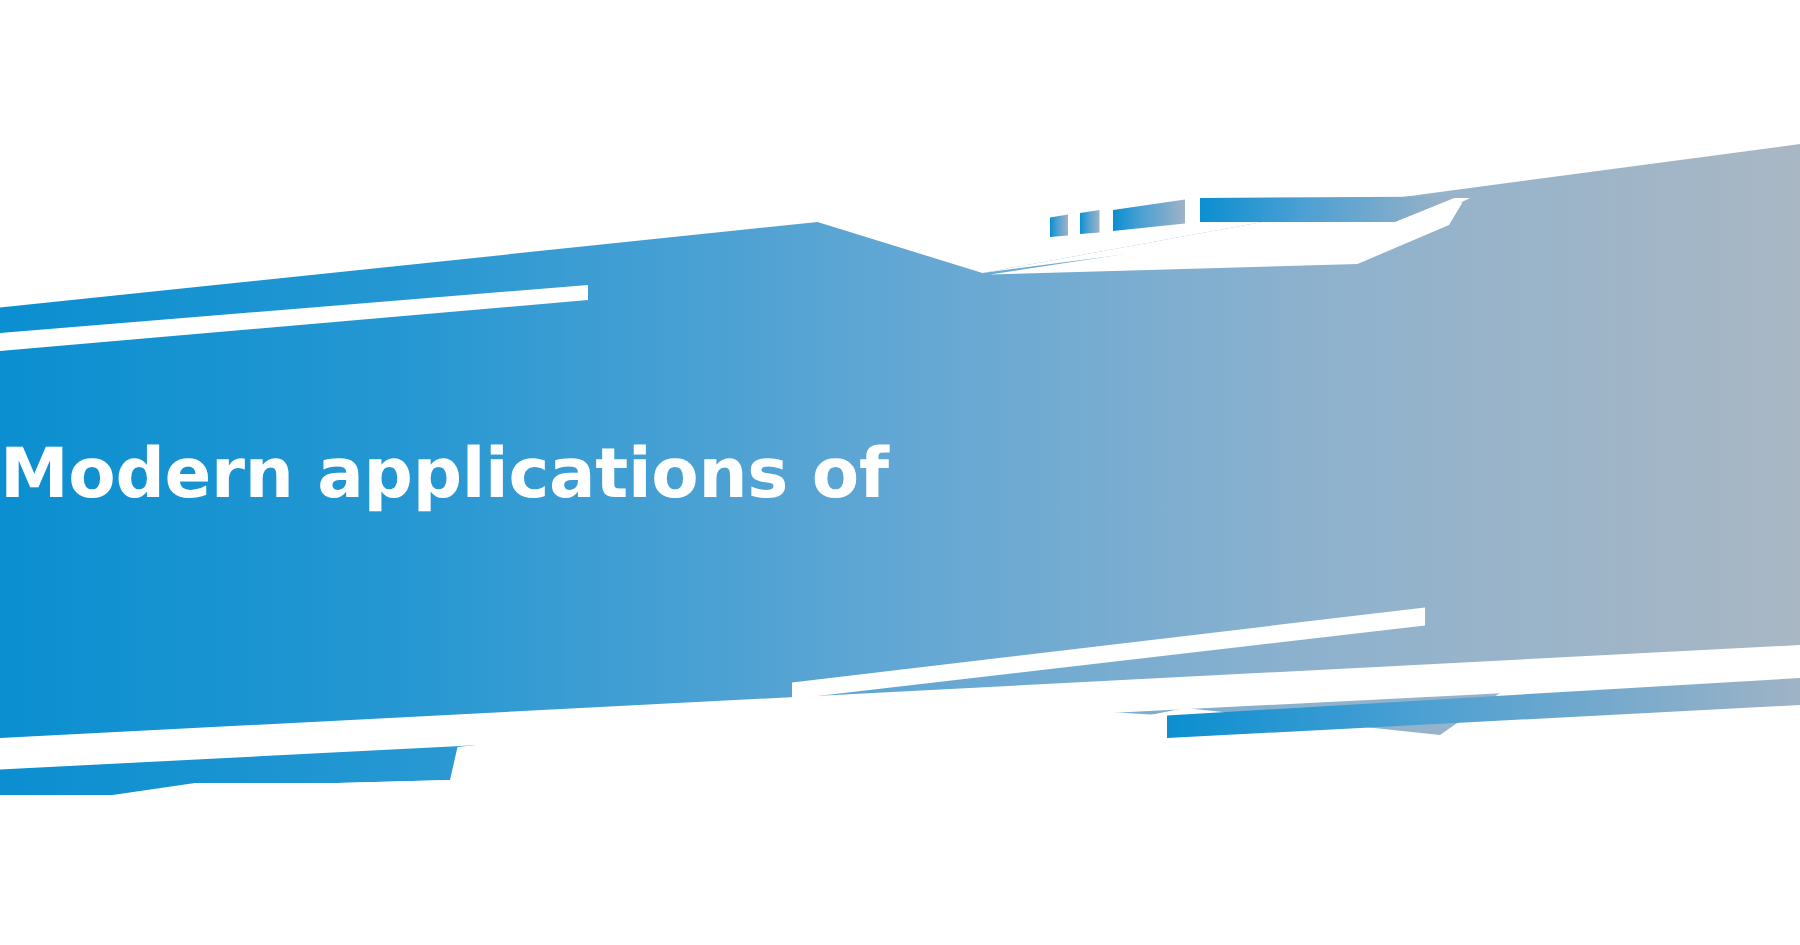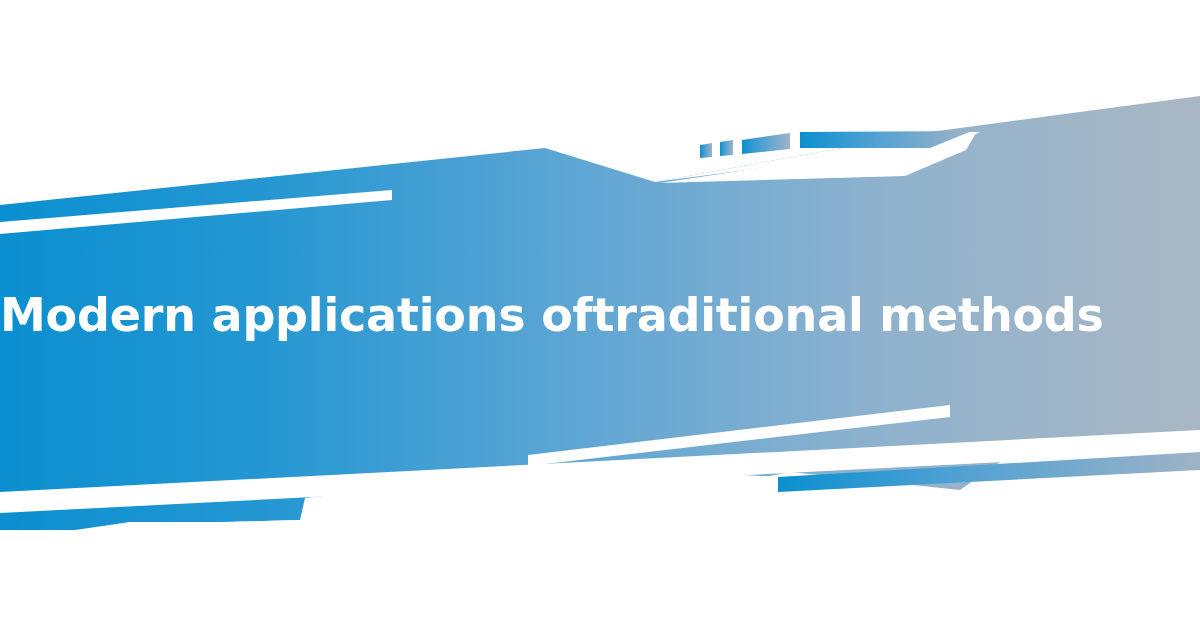--- a/index.html
+++ b/index.html
@@ -114,16 +114,15 @@
     </g>
 
     <g>
       <path fill="#ffffff" d="M 225,522 L 300,520 L 305,498 L 378,490 L 390,477 L 555,470 L 580,465
                L 778,477 L 778,500 L 225,545 Z"></path>
     </g>
   </svg>
 
   <div id="headline">
     <div class="line">Modern applications of</div>
-    <div class="line">traditional methods</div>
   </div>
 
 </div>
 
 </body></html>

